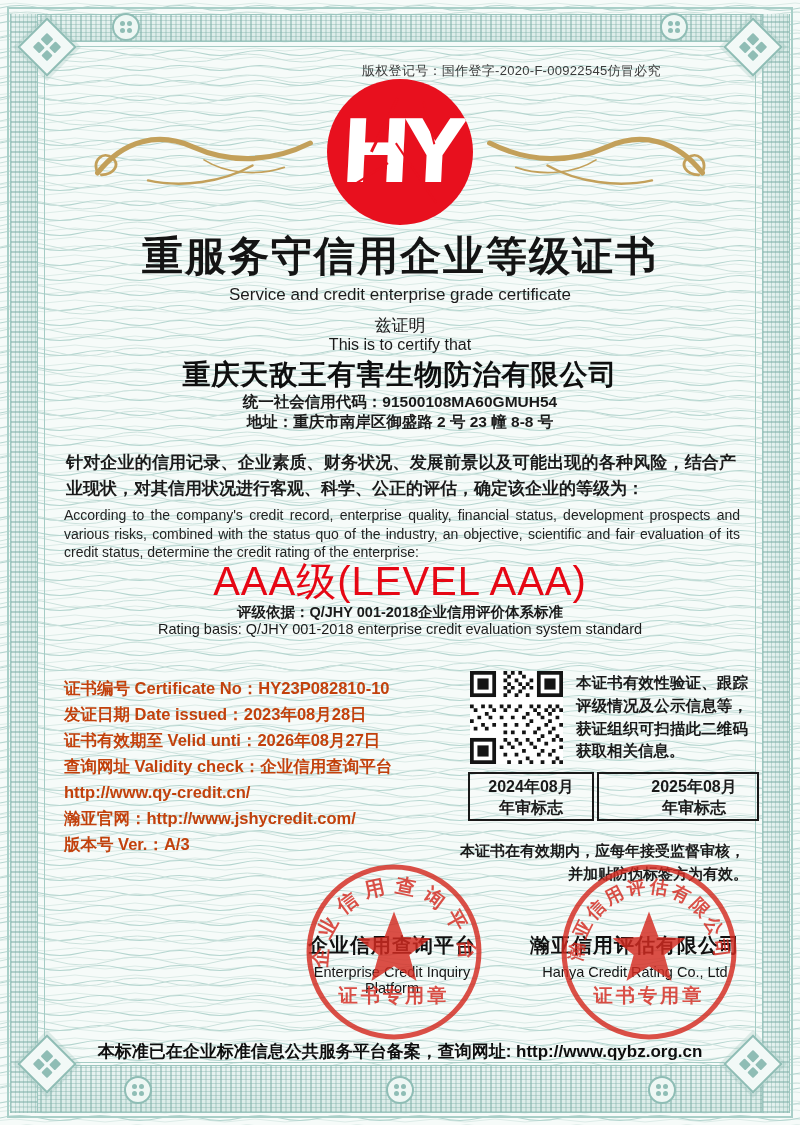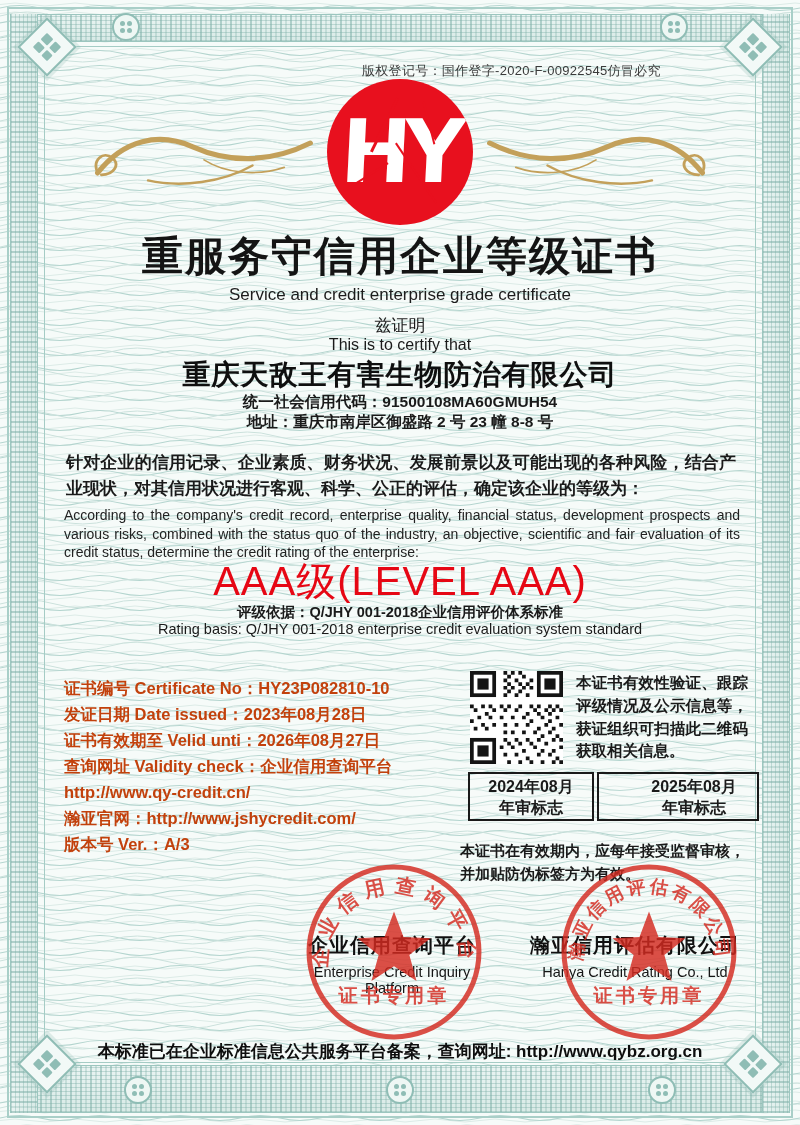--- a/index.html
+++ b/index.html
@@ -72,21 +72,21 @@
   .details{left:64px;top:675px;font-size:16.5px;line-height:26px;font-weight:700;color:#c2410c;}
 
   
   .qr{left:470px;top:671px;width:93px;height:93px;}
   .qr-note{left:576px;top:672px;width:172px;font-size:15.5px;line-height:22.8px;font-weight:600;text-align:justify;}
   .badges{left:468px;top:772px;display:flex;gap:3px;}
   .badge{border:2px solid #1a1a1a;height:45px;display:flex;flex-direction:column;align-items:center;justify-content:center;
          font-size:16px;line-height:21px;font-weight:600;background:rgba(255,255,255,.12);}
   .badge.b1{width:122px;} .badge.b2{width:126px;padding-left:32px;}
   .supervision{left:460px;top:839px;width:288px;font-size:15px;line-height:23px;font-weight:600;}
-  .supervision .l2{}
+  .supervision .l2{text-align:right;}
 
   
   .issuer{position:absolute;top:932px;text-align:center;z-index:4;}
   .issuer.left{left:286px;width:212px;}
   .issuer.right{left:516px;width:238px;}
   .issuer-cn{font-size:20px;font-weight:bold;letter-spacing:1px;color:#101010;}
   .issuer-en{font-size:14.5px;margin-top:5px;color:#151515;}
   .seal{position:absolute;top:861px;width:182px;height:182px;z-index:6;opacity:.82;pointer-events:none;}
   .seal.left{left:303px;} .seal.right{left:558px;}
   .seal.left textPath{letter-spacing:8px;} .seal.right textPath{letter-spacing:3px;}

